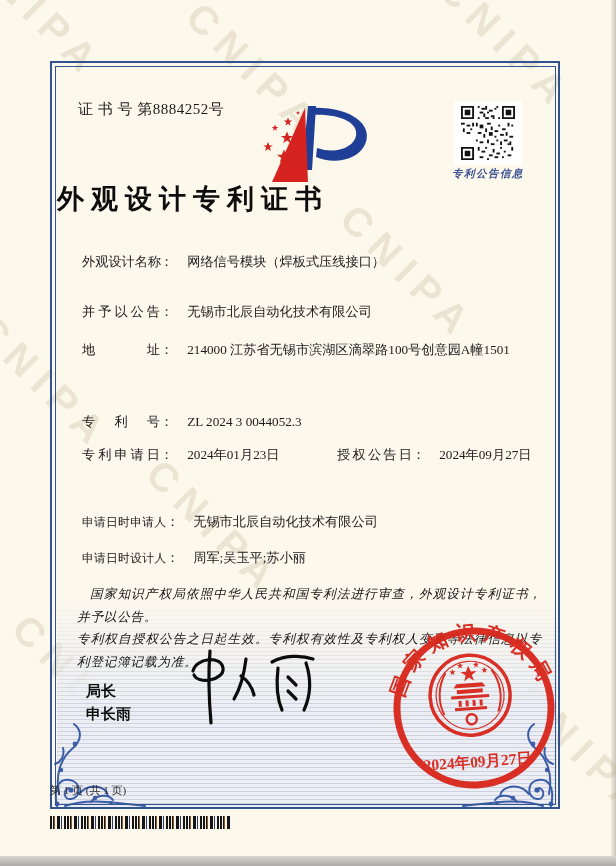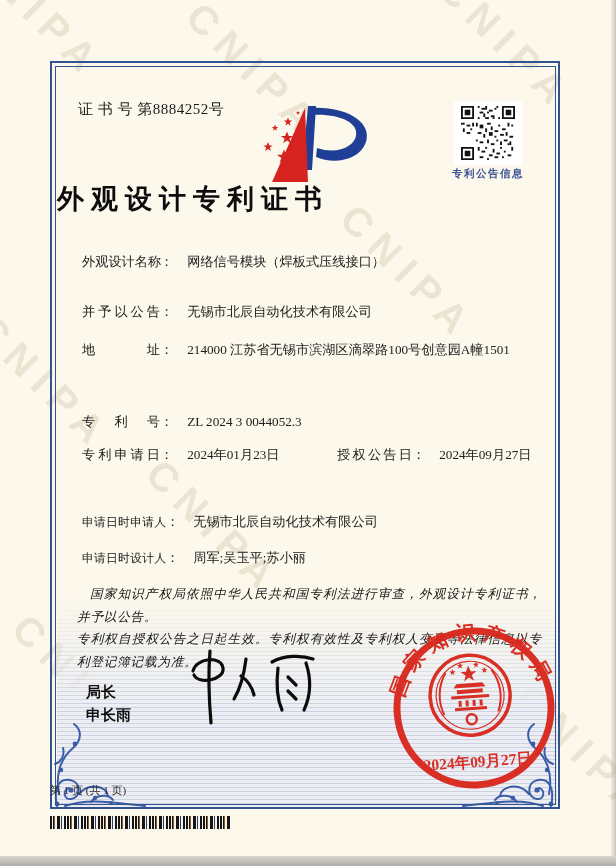--- a/index.html
+++ b/index.html
@@ -27,41 +27,41 @@
   .ornament{position:absolute;z-index:2;}
   .ornament.left{left:51px;top:718px;}
   .ornament.right{left:457px;top:718px;transform:scaleX(-1);}
   
   .cert-no{position:absolute;left:78px;top:100px;font-size:15px;color:#1b1b1b;
       letter-spacing:.5px;z-index:3;}
   .logo{position:absolute;left:232px;top:96px;z-index:3;}
   .qr-patch{position:absolute;left:454px;top:101px;width:68px;height:64px;background:#fff;z-index:3;}
   .qr{position:absolute;left:7px;top:5px;}
   .qr-caption{position:absolute;left:446px;top:167px;width:84px;text-align:center;z-index:3;
-      font-size:10.5px;color:#3d5292;letter-spacing:1.5px;font-weight:bold;}
+      font-size:10.5px;font-style:italic;color:#3d5292;letter-spacing:1.5px;font-weight:bold;}
   .title{position:absolute;left:50px;top:181px;width:512px;text-align:left;z-index:3;
       font-size:27px;font-weight:bold;color:#0d0d0d;letter-spacing:7px;text-indent:7px;}
   
   .row{position:absolute;left:82px;font-size:13.2px;color:#1b1b1b;white-space:nowrap;z-index:3;}
   .lbl{display:inline-block;width:78px;text-align:justify;text-align-last:justify;}
   .lbl-sm{display:inline-block;width:84px;font-size:11.8px;margin-top:30px;}
   .colon{display:inline-block;}
   .val{margin-left:14px;text-align:center;}
   .rcol{position:absolute;left:255px;top:0;}
   .rcol .lbl{width:75px;}
   .r1{top:253px}.r2{top:303px}.r3{top:341px}.r4{top:373px}
   .r5{top:413px}.r6{top:446px}.r7{top:485px}.r8{top:521px}
   
   .decl{position:absolute;left:77px;top:583px;width:465px;z-index:3;
       font-size:12.6px;line-height:22.5px;font-style:italic;color:#161616;
       letter-spacing:.8px;text-align:justify;}
   .decl .l1{text-indent:13px;}
   
   .signer{position:absolute;left:86px;top:680px;z-index:3;
-      font-family:Liberation Sans, sans-serif;font-size:15px;
+      font-family:Liberation Serif, serif;font-size:15px;
       font-weight:600;color:#101010;line-height:23px;}
   .signature{position:absolute;left:180px;top:645px;z-index:3;}
   
   .seal{position:absolute;left:384px;top:618px;z-index:4;opacity:.95;}
   
   .page-num{position:absolute;left:50px;top:783px;width:512px;z-index:3;
       font-size:11px;color:#2a2a2a;}
   .barcode{position:absolute;left:50px;top:816px;width:181px;height:13px;z-index:3;
       background:repeating-linear-gradient(90deg,
         #151515 0 2px,#f7f3e8 2px 3px,#151515 3px 4px,#8a5a28 4px 5px,#f7f3e8 5px 7px,

